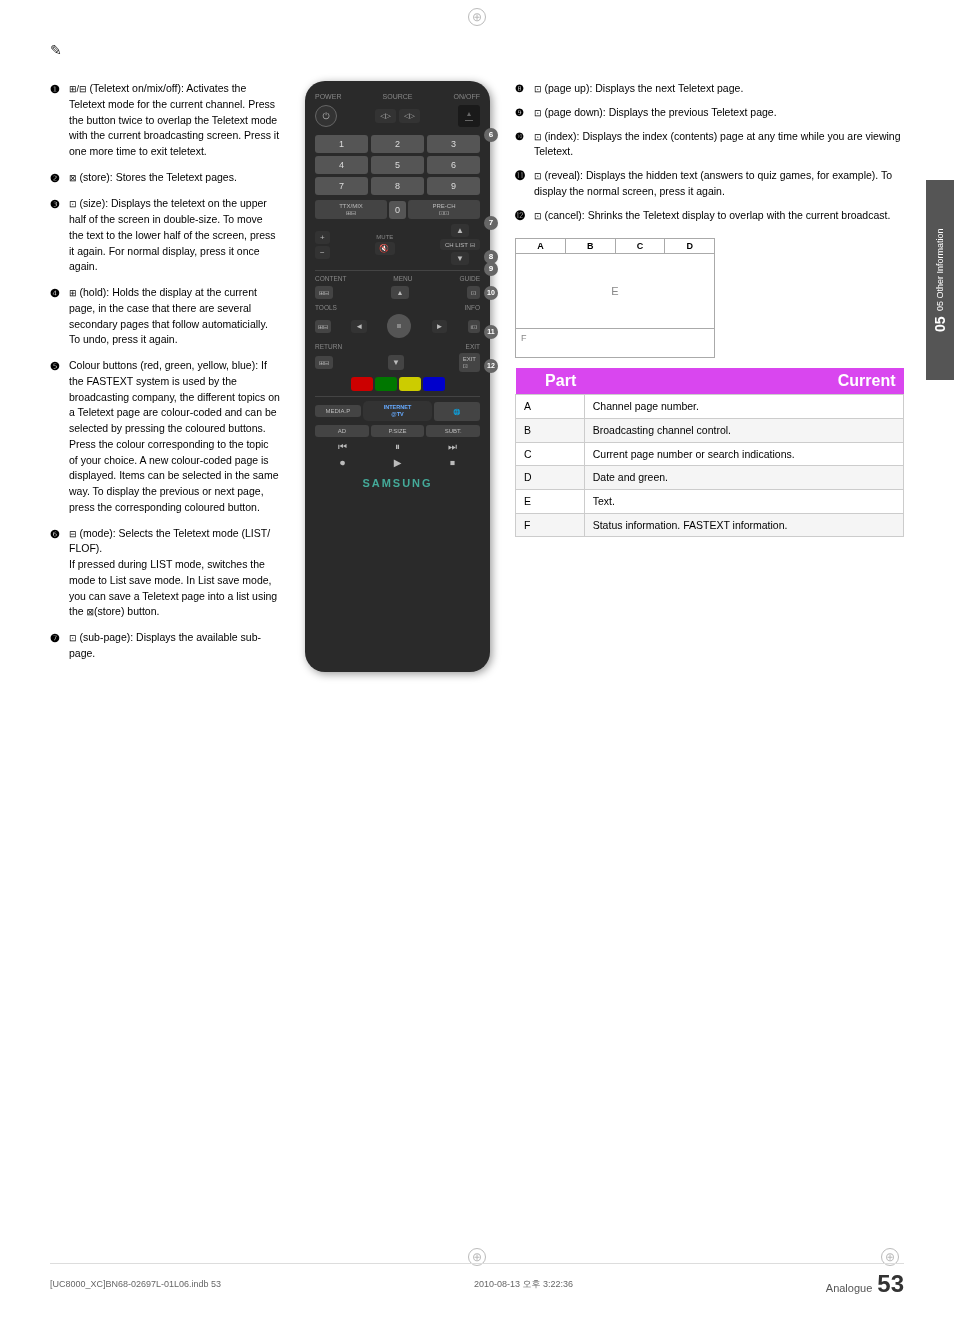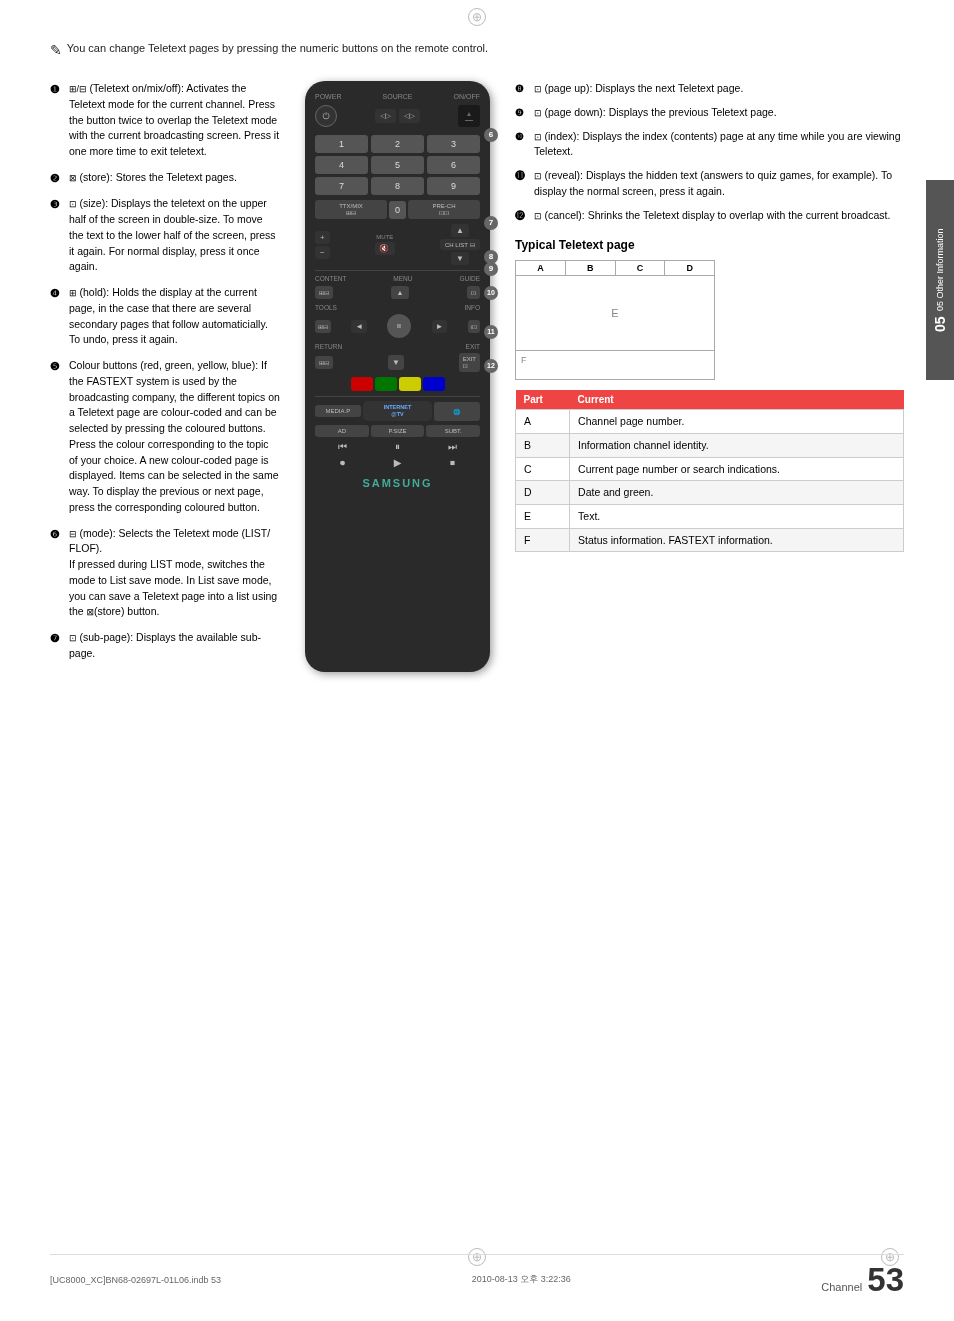--- a/index.html
+++ b/index.html
@@ -247,25 +247,25 @@
 
     
     .info-table {
       border-collapse: collapse;
       width: 100%;
       font-size: 10.5px;
       margin-top: 5px;
     }
 
     .info-table th {
-      background: #ef4444;
+      background: #d946ef;
       color: #fff;
       padding: 4px 8px;
-      text-align: left;
-      font-size: 10px;
+      text-align: right;
+      font-size: 16px;
     }
 
     .info-table td {
       padding: 4px 8px;
       border: 1px solid #ccc;
       vertical-align: top;
       line-height: 1.4;
     }
 
     .info-table tr:nth-child(even) td {
@@ -292,21 +292,21 @@
       align-items: baseline;
       gap: 5px;
     }
 
     .page-number-label {
       font-size: 11px;
       color: #555;
     }
 
     .page-number-big {
-      font-size: 33px;
+      font-size: 24px;
       font-weight: bold;
       color: #333;
       line-height: 1;
     }
 
     .power-btn-circle {
       width: 22px;
       height: 22px;
       border-radius: 50%;
       background: #333;
@@ -361,21 +361,20 @@
   <div class="side-tab">
     <span style="font-size:14px;font-weight:bold;">05</span>
     <span style="font-size:9px;margin-top:5px;">05  Other Information</span>
   </div>
 
 
 
 
   <div class="note-text">
     <span class="note-icon">✎</span>
-    <span>You can change Teletext pages by pressing the numeric buttons on the remote control.</span>
   </div>
 
   <div class="main-content">
 
     <div class="left-column">
 
       <div class="item">
         <span class="item-num">❶</span>
         <span class="item-text">
           <span style="font-size:9px;">⊞/⊟</span> (Teletext on/mix/off): Activates the Teletext mode for the current channel. Press the button twice to overlap the Teletext mode with the current broadcasting screen. Press it one more time to exit teletext.
@@ -626,21 +625,20 @@
       </div>
 
       <div class="right-item">
         <span class="right-item-num">⓬</span>
         <span>
           <span style="font-size:9px;">⊡</span> (cancel): Shrinks the Teletext display to overlap with the current broadcast.
         </span>
       </div>
 
       <div class="teletext-section">
-        <div class="teletext-title">Typical Teletext page</div>
 
         <div class="teletext-page">
           <div class="teletext-header">
             <div class="teletext-cell">A</div>
             <div class="teletext-cell">B</div>
             <div class="teletext-cell">C</div>
             <div class="teletext-cell">D</div>
           </div>
           <div class="teletext-body">
             <span style="font-size:11px;color:#888;">E</span>
@@ -657,21 +655,21 @@
               <th>Current</th>
             </tr>
           </thead>
           <tbody>
             <tr>
               <td>A</td>
               <td>Channel page number.</td>
             </tr>
             <tr>
               <td>B</td>
-              <td>Information channel identity.</td>
+              <td>Broadcasting channel control.</td>
             </tr>
             <tr>
               <td>C</td>
               <td>Current page number or search indications.</td>
             </tr>
             <tr>
               <td>D</td>
               <td>Date and green.</td>
             </tr>
             <tr>
@@ -691,18 +689,18 @@
   </div>
 
   <div style="position:absolute;bottom:55px;left:50%;transform:translateX(-50%);width:18px;height:18px;border:1px solid #bbb;border-radius:50%;display:flex;align-items:center;justify-content:center;color:#bbb;font-size:12px;">⊕</div>
 
   <div style="position:absolute;bottom:55px;right:55px;width:18px;height:18px;border:1px solid #bbb;border-radius:50%;display:flex;align-items:center;justify-content:center;color:#bbb;font-size:12px;">⊕</div>
 
   <div class="page-footer">
     <span>[UC8000_XC]BN68-02697L-01L06.indb   53</span>
     <span>2010-08-13   오후 3:22:36</span>
     <div class="page-number-area">
-      <span class="page-number-label">Channel</span>
+      <span class="page-number-label">Analogue</span>
       <span class="page-number-big">53</span>
     </div>
   </div>
 
 </div>
 
 </body></html>

